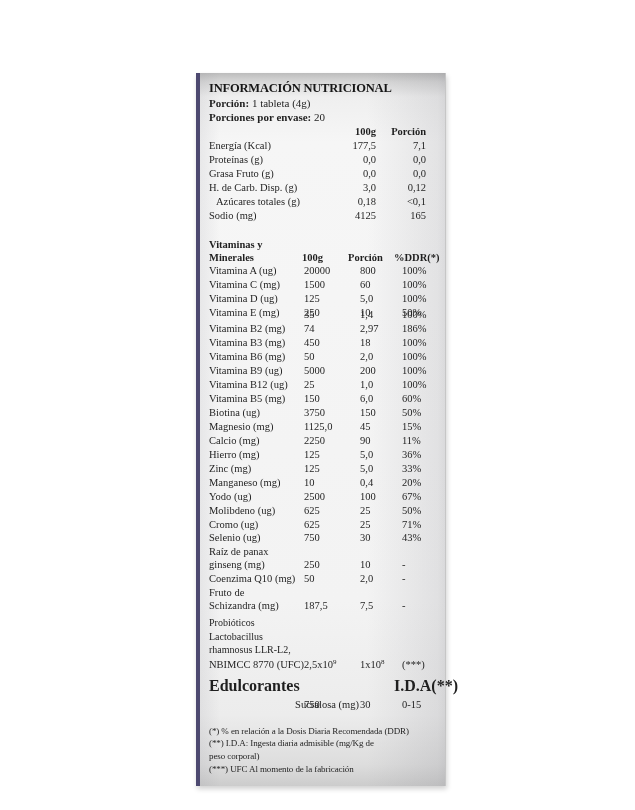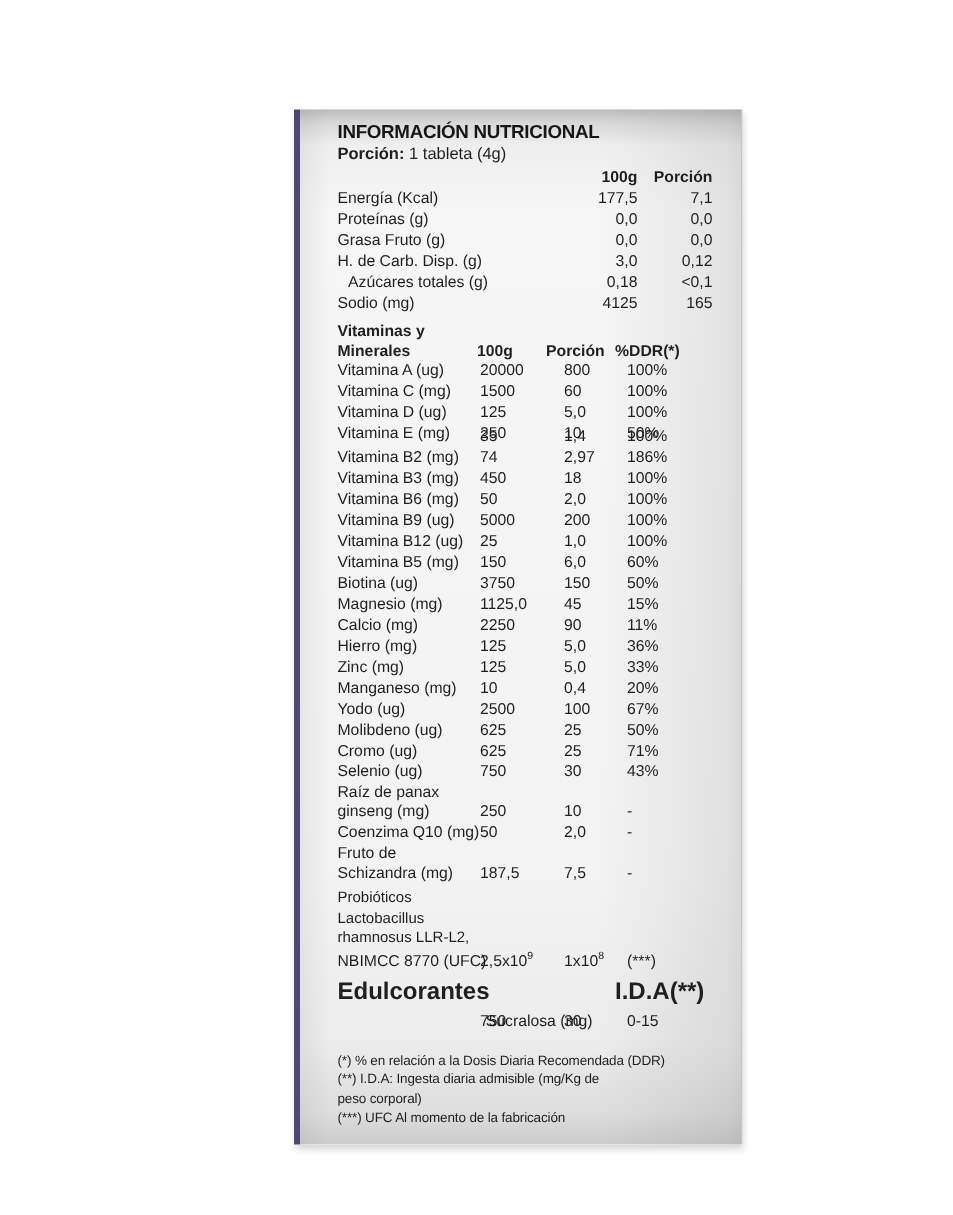--- a/index.html
+++ b/index.html
@@ -2,49 +2,50 @@
 <html><head>
 <meta charset="utf-8">
 <style>
   * { box-sizing: border-box; margin: 0; padding: 0; }
   html, body { width: 635px; height: 810px; background: #ffffff; }
   body { font-family: "Liberation Sans", "DejaVu Sans", sans-serif; color: #1f1f1f; }
 
   .label {
     position: absolute;
     left: 196px; top: 73px;
-    width: 299px; min-height: 690px;
+    width: 250px; min-height: 690px;
     border-left: 4px solid #4d4970;
     border-right: 1px solid #c6c6c6;
     box-shadow: 1px 3px 5px rgba(0,0,0,0.18);
     background:
       linear-gradient(90deg, rgba(110,110,122,0.10) 0, rgba(255,255,255,0) 20px, rgba(255,255,255,0) 68%, rgba(100,100,110,0.13) 97%, rgba(100,100,110,0.18) 100%),
       linear-gradient(180deg, #bcbcbc 0, #d8d8d8 9px, #efefef 24px, #f6f6f6 70px, #f3f3f3 74%, #ececec 90%, #dddddd 97%, #cccccc 100%);
-    padding: 8px 0 10px 16px;
+    padding: 8px 0 10px 0;
+    font-family: Liberation Serif, serif;
   }
 
   .title {
     font-size: 12.5px; font-weight: bold; letter-spacing: -0.2px;
     padding-left: 9px; line-height: 15px; color: #161616;
   }
   .meta-line { font-size: 11px; line-height: 14px; padding-left: 9px; }
   .meta-line .b { font-weight: bold; }
 
   
   .mrow {
     display: grid; grid-template-columns: 1fr 62px 50px;
     padding-left: 9px; padding-right: 19px;
     font-size: 10.5px; line-height: 14px;
   }
   .mrow.header { font-weight: bold; margin-top: 1px; }
   .mrow .num { text-align: right; }
   .mrow .mname.indent { padding-left: 7px; }
 
   
-  .vhead { position: relative; margin-top: 6px; padding-left: 9px; font-weight: bold; font-size: 10.5px; }
+  .vhead { position: relative; margin-top: 16px; padding-left: 9px; font-weight: bold; font-size: 10.5px; }
   .vhead .vname { white-space: pre-line; line-height: 12.5px; display: block; }
   .vhead .h { position: absolute; bottom: 0; line-height: 12.5px; }
   .vhead .h1 { left: 102px; } .vhead .h2 { left: 148px; } .vhead .h3 { left: 194px; }
 
   .vrows { margin-top: 0; }
   .vrow { position: relative; padding-left: 9px; padding-top: 1.4px; font-size: 10.5px; }
   .vrow .vname { white-space: pre-line; line-height: 12.6px; display: block; }
   .vrow .v { position: absolute; bottom: 0; line-height: 12.6px; }
   .vrow .v1 { left: 104px; } .vrow .v2 { left: 160px; } .vrow .v3 { left: 202px; }
 
@@ -69,20 +70,24 @@
 
 <div class="label">
 
   <div class="title">INFORMACIÓN NUTRICIONAL</div>
 
   <div class="meta-line">
     <span class="b">Porción:</span>
     <span>1 tableta (4g)</span>
   </div>
 
+  <div class="meta-line">
+    <span class="b">Porciones por envase:</span>
+    <span>20</span>
+  </div>
 
   <div>
     <div class="mrow header">
       <span class="mname"></span>
       <span class="num">100g</span>
       <span class="num">Porción</span>
     </div>
     <div id="main-rows">
         <div class="mrow">
           <span class="mname">Energía (Kcal)</span>

